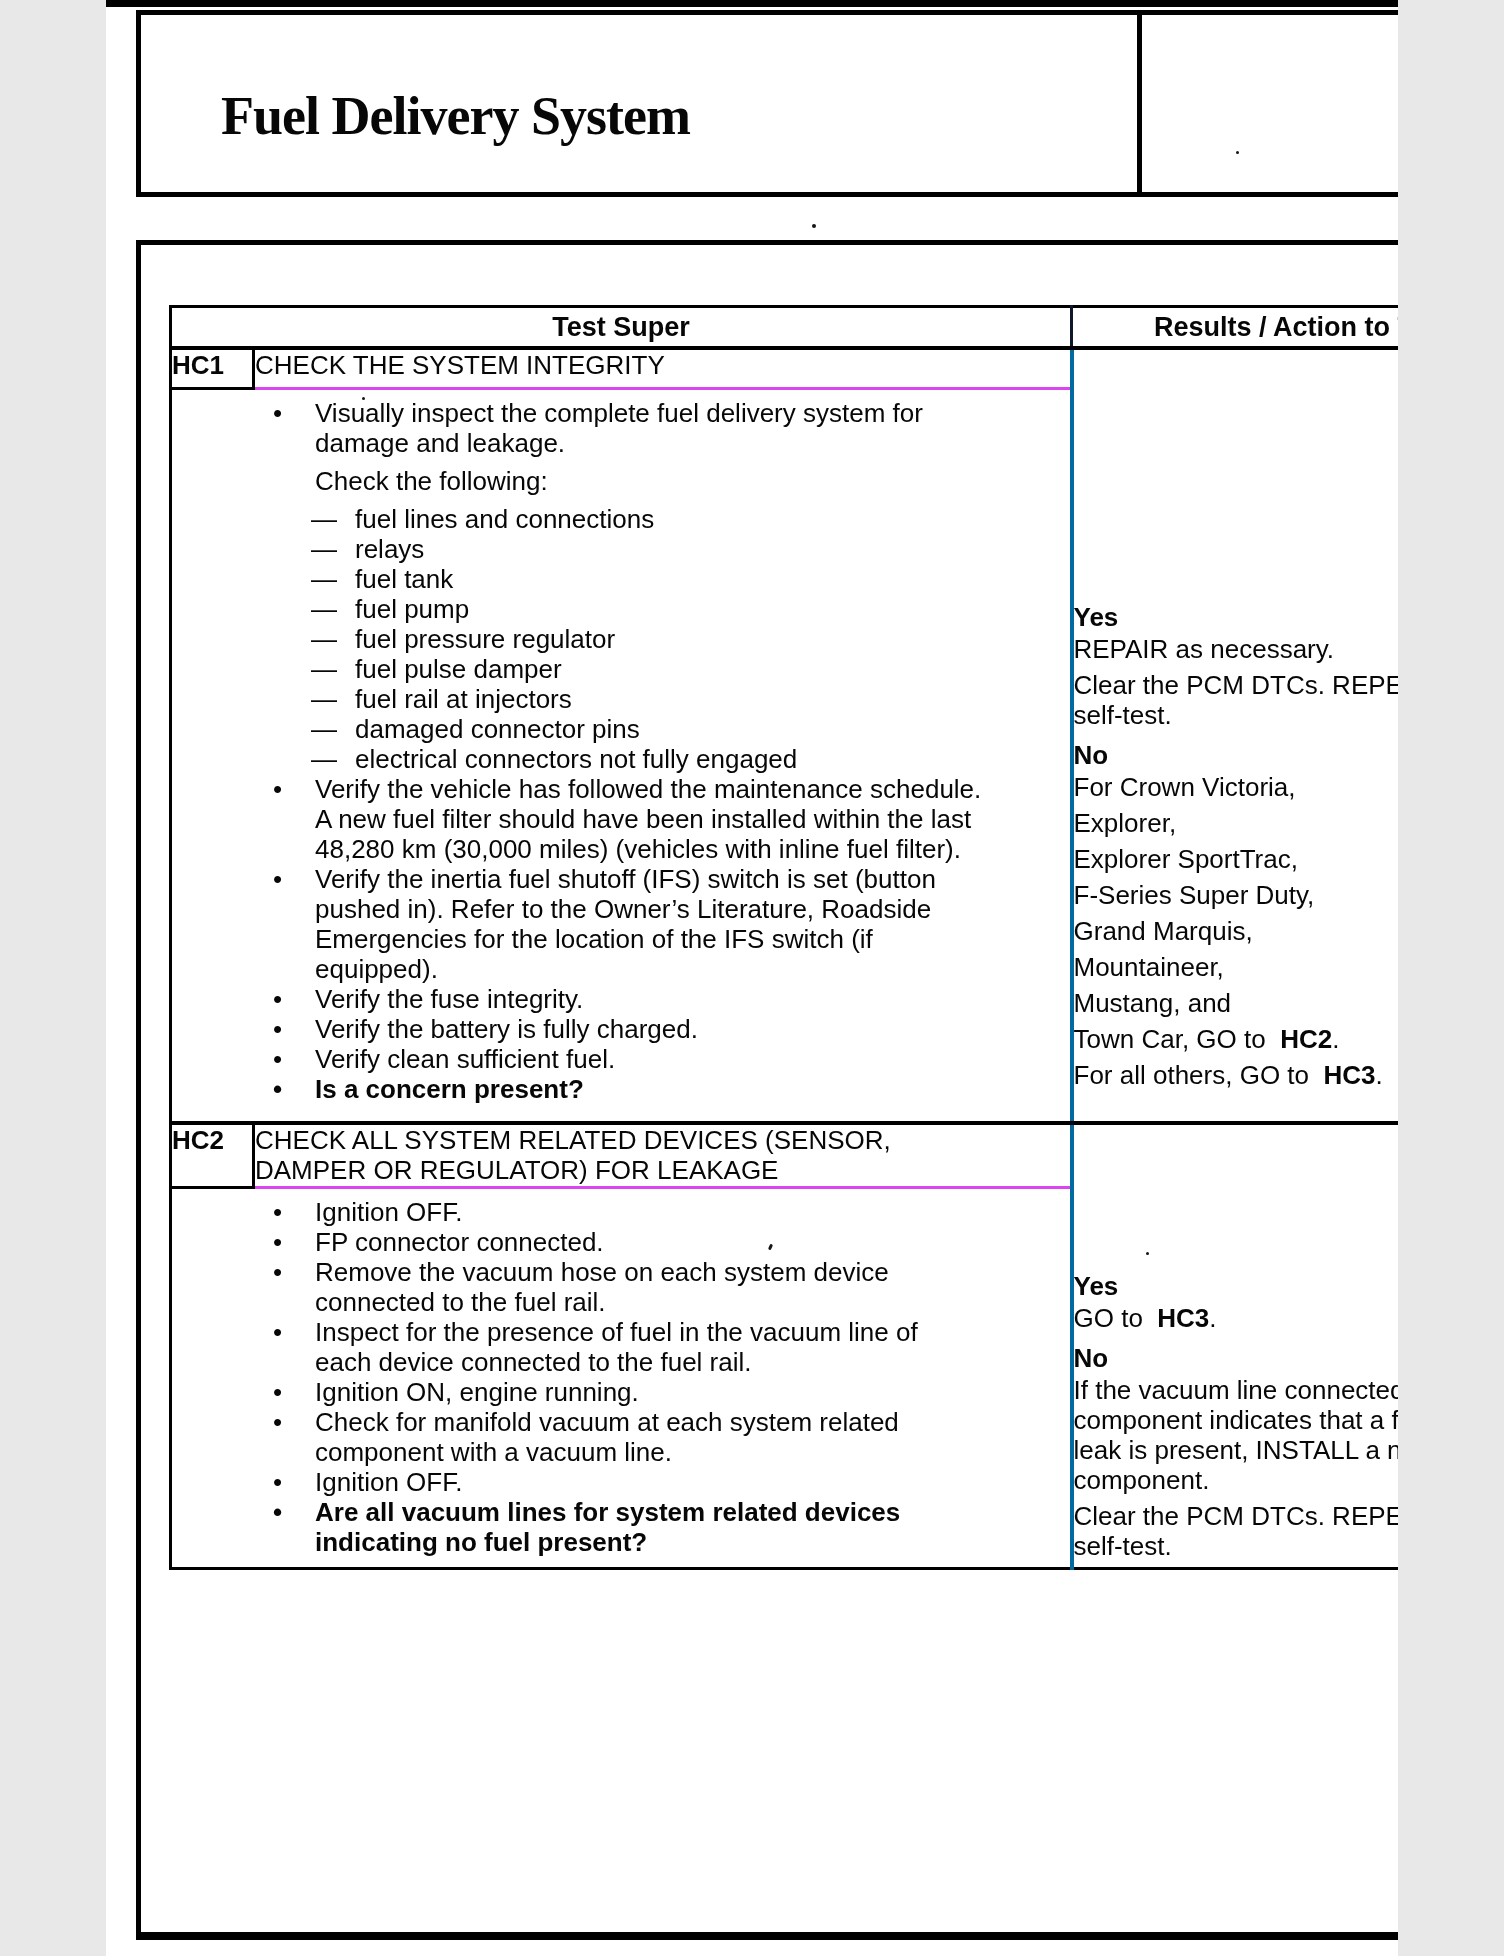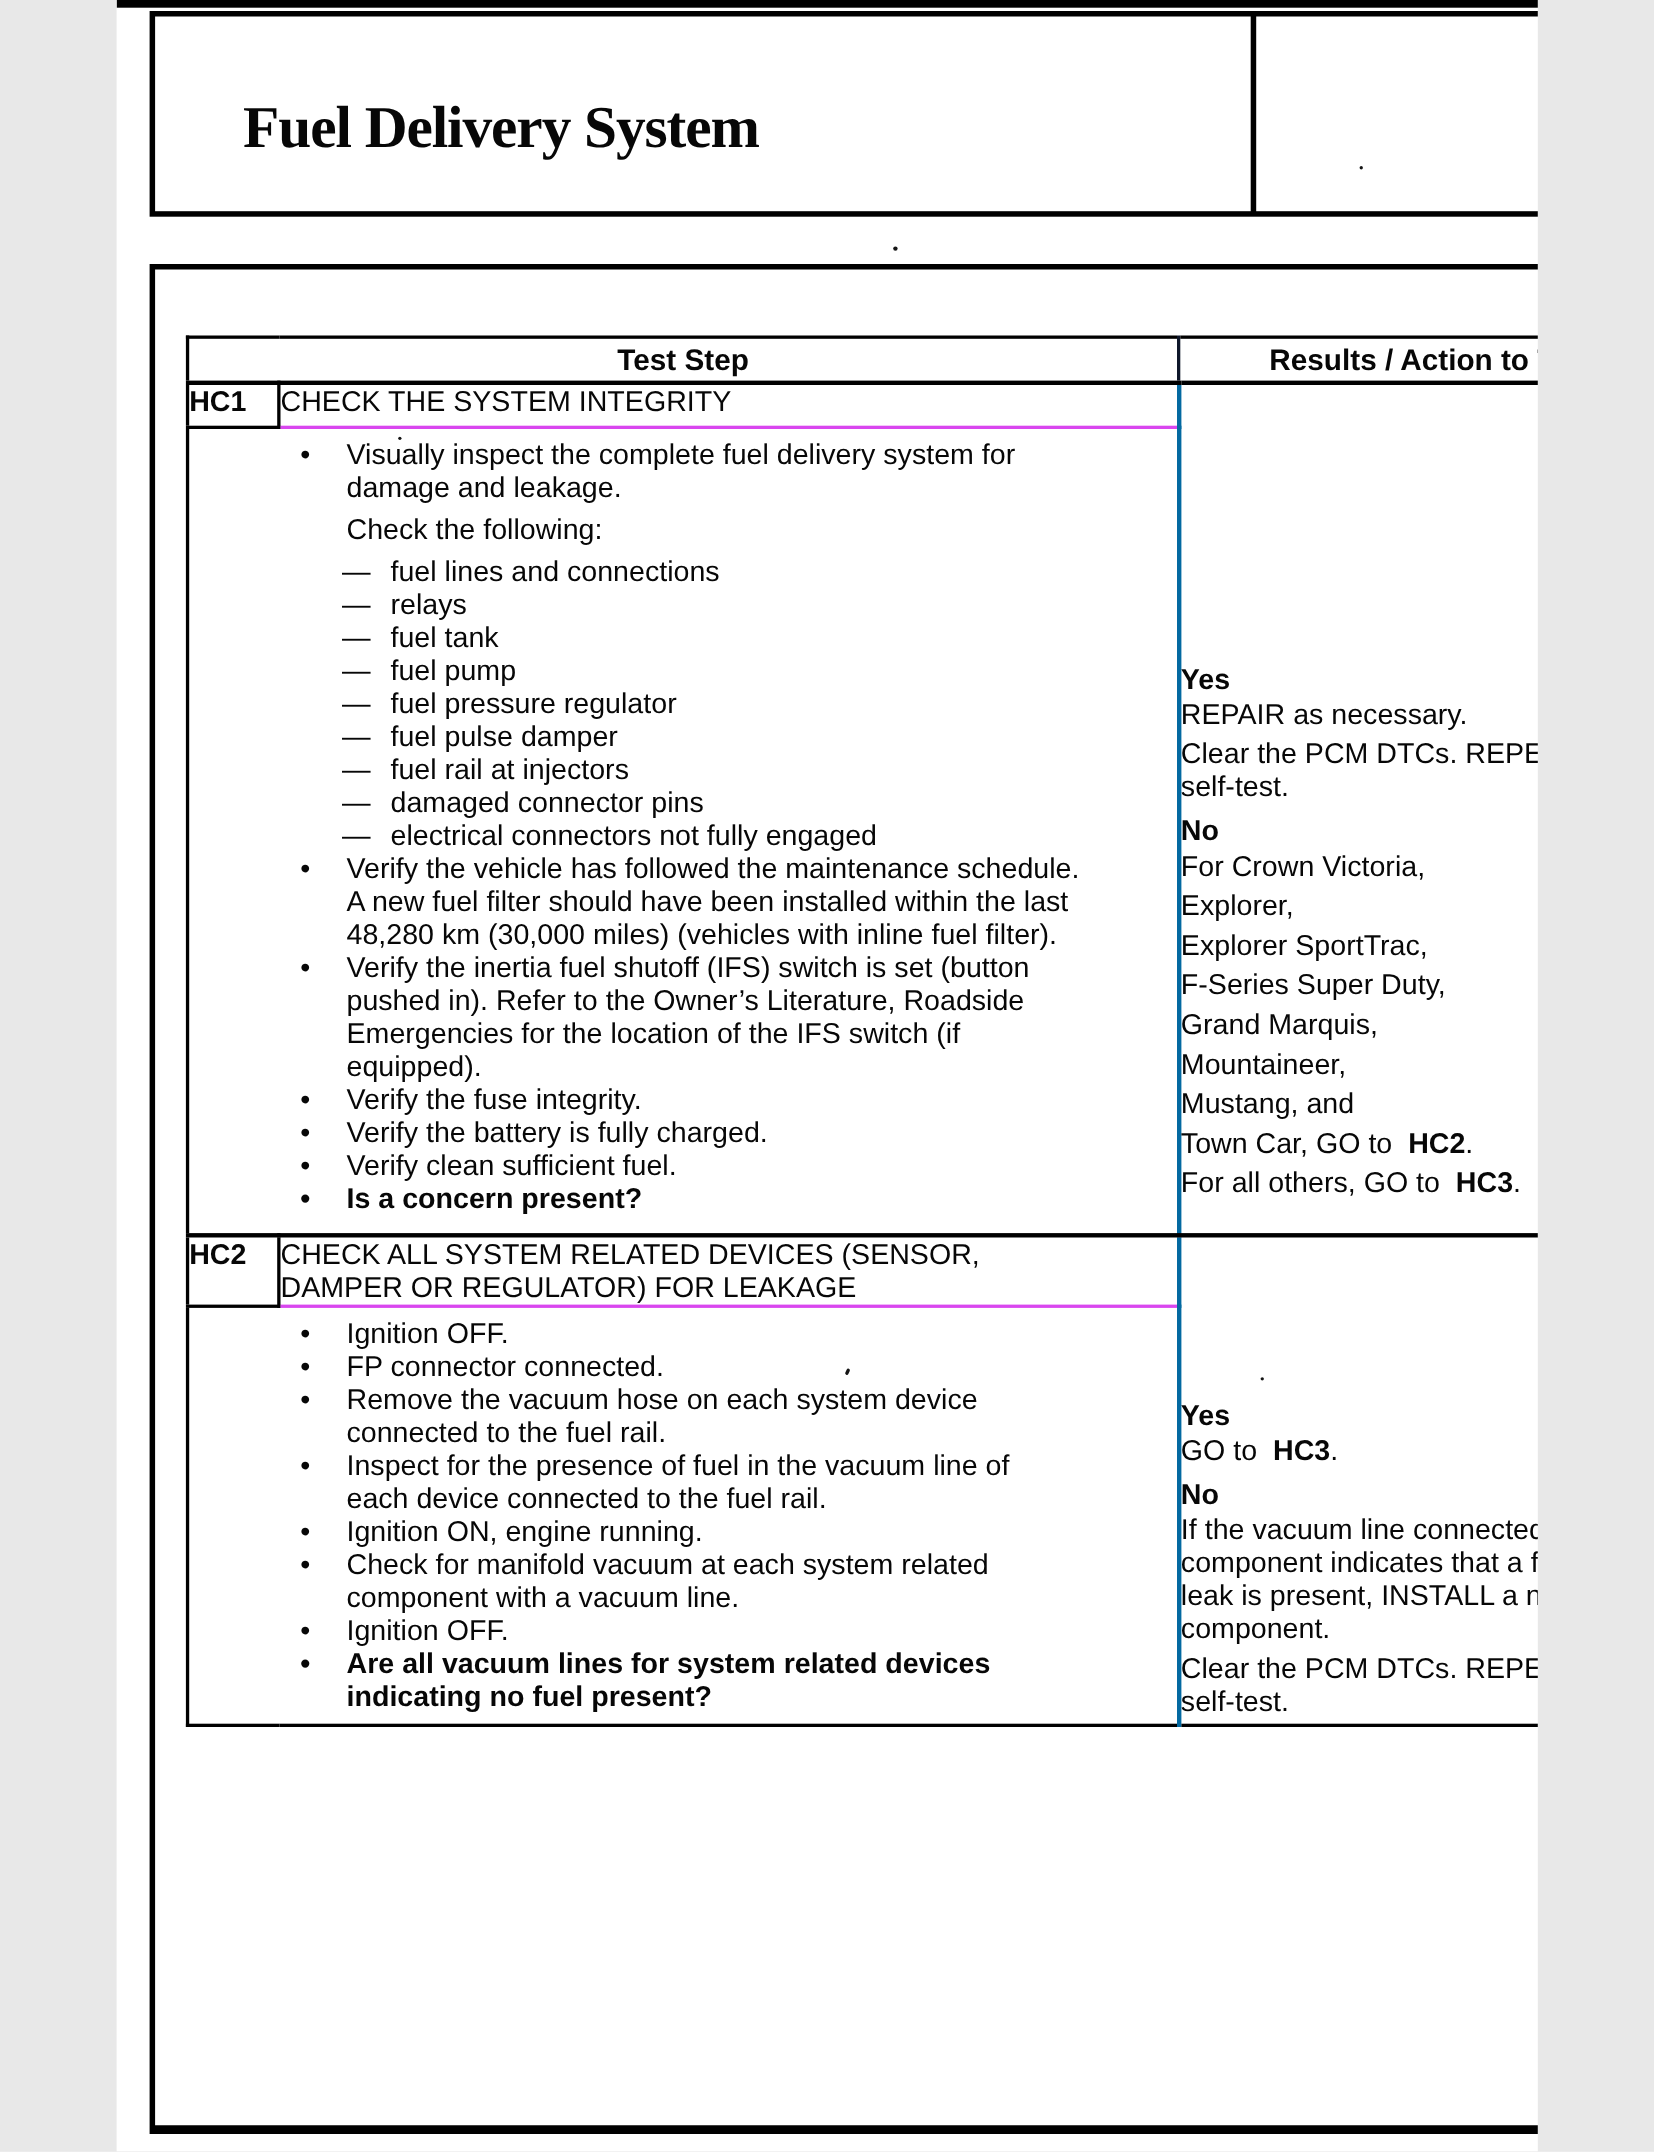--- a/index.html
+++ b/index.html
@@ -101,21 +101,21 @@
   <div class="content-box"></div>
 
   <table class="diag">
     <colgroup>
         <col style="width:83px">
         <col style="width:818px">
         <col style="width:468px">
       </colgroup>
     <tbody>
         <tr>
-      <td class="th" colspan="2">Test Step</td>
+      <td class="th" colspan="2">Test Super</td>
       <td class="th thr">Results / Action to Take</td>
     </tr>
     <tr class="row-title1">
       <td class="idcell">HC1</td>
       <td class="titlecell">CHECK THE SYSTEM INTEGRITY</td>
       <td class="rescell res1" rowspan="2">
         <div>
               <p class="lbl"><span>Yes</span></p>
               <p><span>REPAIR as necessary.</span></p>
               <p><span>Clear the PCM DTCs. REPEAT the

